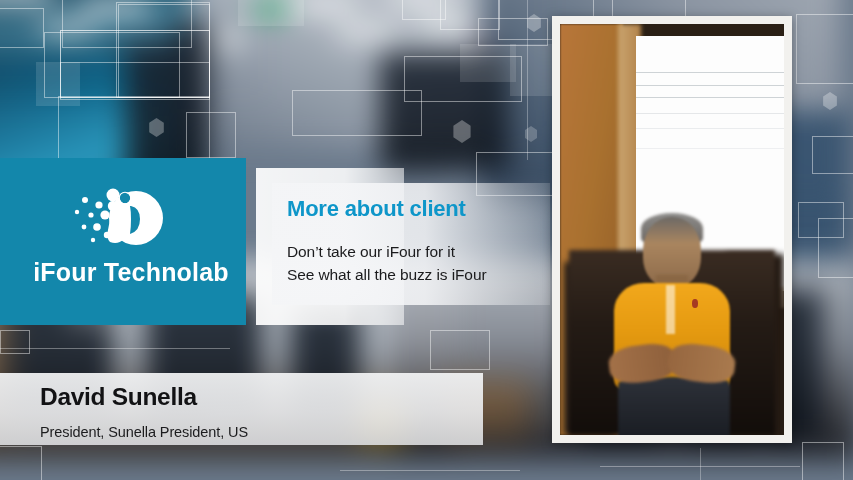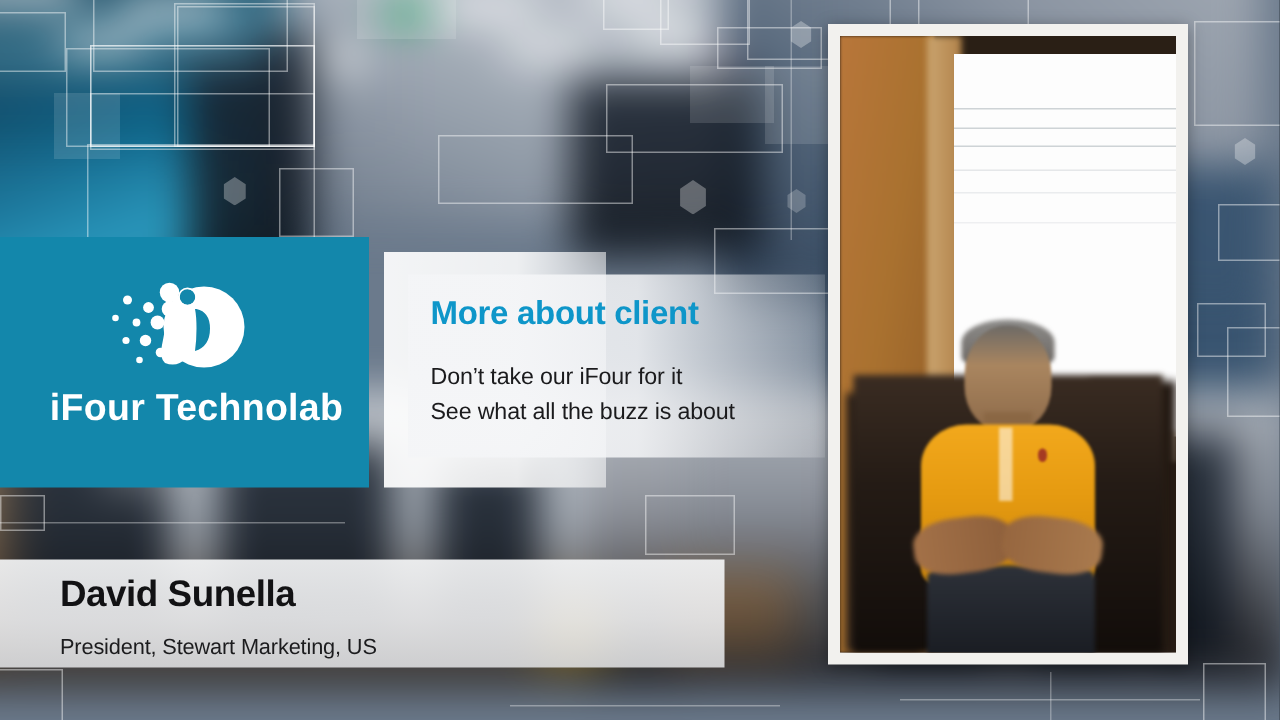--- a/index.html
+++ b/index.html
@@ -231,26 +231,26 @@
       </svg>
     </div>
     <div id="logo-word">iFour Technolab</div>
   </div>
 
   <div id="headline-panel"></div>
   <div id="headline-inner"></div>
   <div id="headline-text">
     <div id="headline" style="color: rgb(14, 150, 201);">More about client</div>
     <div class="sub" id="sub1">Don’t take our iFour for it</div>
-    <div class="sub">See what all the buzz is about</div>
+    <div class="sub">See what all the buzz is iFour</div>
   </div>
 
   <div id="name-panel"></div>
   <div id="speaker-name">David Sunella</div>
-  <div id="speaker-role">President, Stewart Marketing, US</div>
+  <div id="speaker-role">President, Sunella President, US</div>
 
   <div id="video-frame" style="background: rgb(242, 241, 238);">
     <div id="video-inner">
       <div class="v v-wall"></div>
       <div class="v v-wall2"></div>
       <div class="v v-win">
         <div class="v-blind" style="top:14%;"></div>
         <div class="v-blind" style="top:19%;"></div>
         <div class="v-blind" style="top:24%;"></div>
         <div class="v-blind" style="top:30%; background:rgba(205,210,214,.5);"></div>

